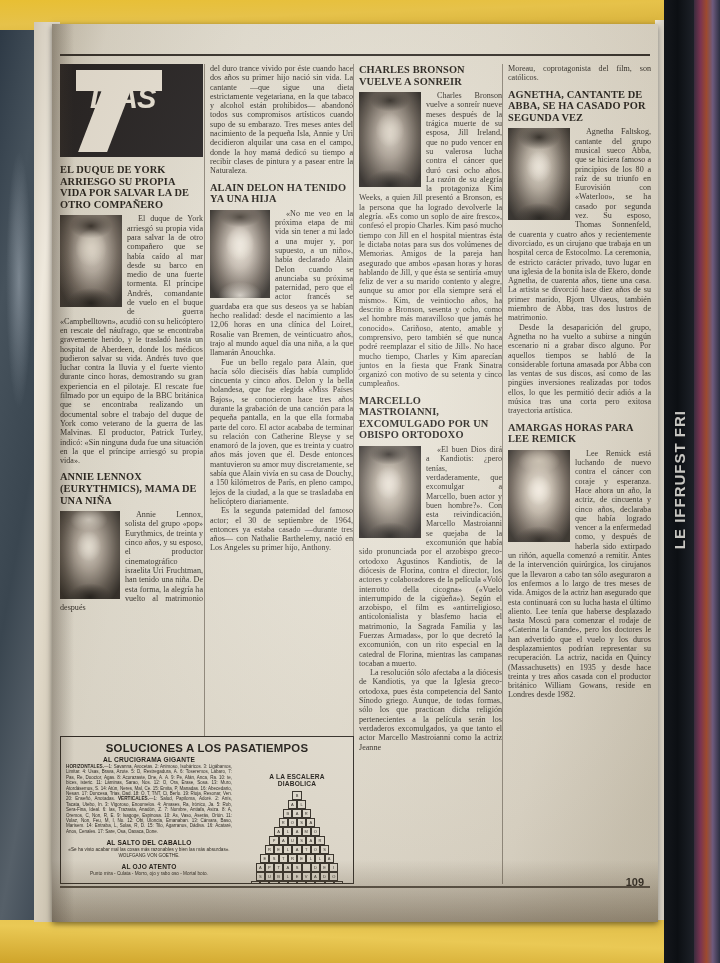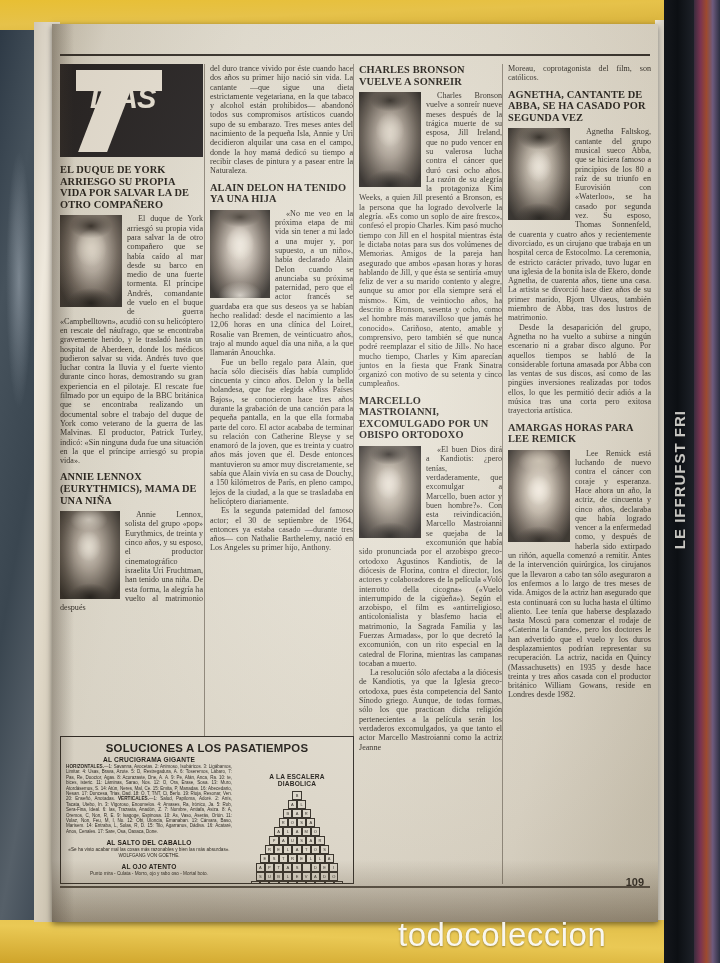--- a/index.html
+++ b/index.html
@@ -352,14 +352,13 @@
               </div>
             </div>
         </div>
       </div>
 
       <div class="pgnum">109</div>
     </div>
   </div>
 
   <div class="fold"></div>
-  <div class="wm">todocoleccion</div>
 </div>
 
 </body></html>

